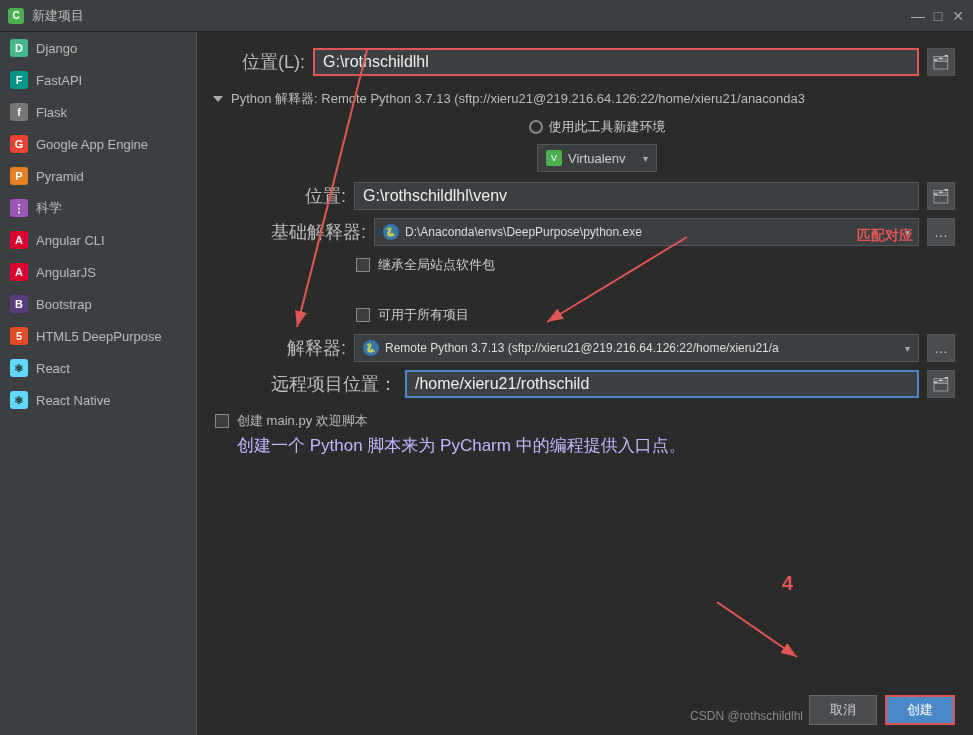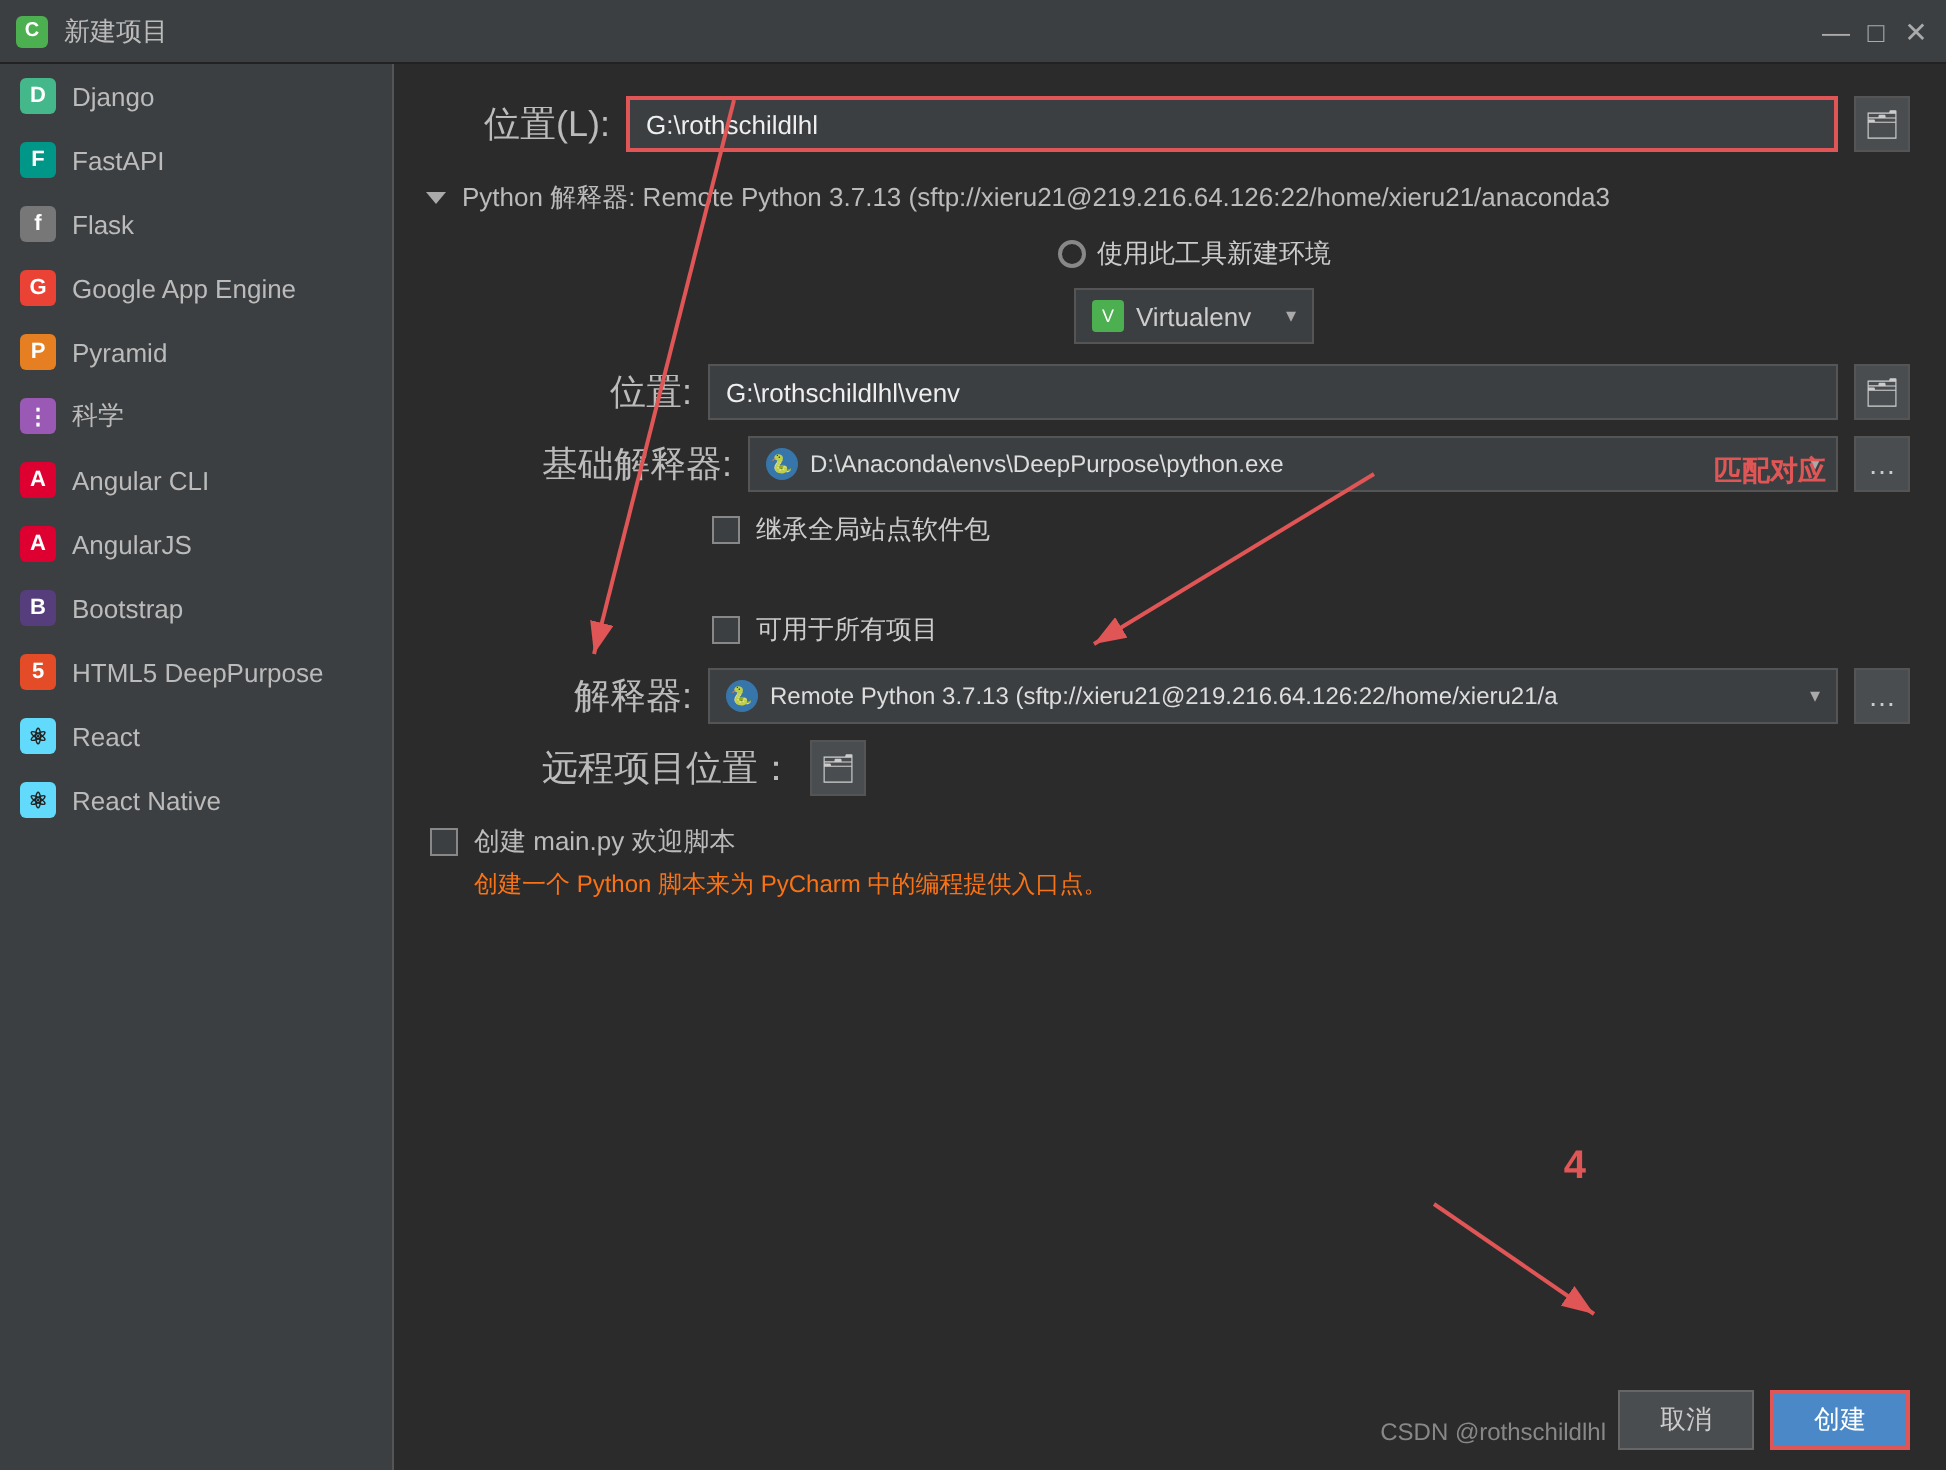--- a/index.html
+++ b/index.html
@@ -127,21 +127,21 @@
     }
     .form-label-sm {
       min-width: 75px;
     }
     .form-input {
       flex: 1;
       background: #3c3f41;
       border: 1px solid #555;
       color: #eee;
       padding: 4px 8px;
-      font-size: 13px;
+      font-size: 16px;
       outline: none;
       height: 28px;
     }
     .form-input.highlighted {
       border: 2px solid #e05555;
     }
     .form-input.blue-border {
       border: 2px solid #4a88c7;
     }
     .folder-btn {
@@ -469,31 +469,32 @@
           <div class="interpreter-dropdown">
             <div class="interp-icon">🐍</div>
             <span class="interp-text" id="interp-value">Remote Python 3.7.13 (sftp://xieru21@219.216.64.126:22/home/xieru21/a</span>
             <span class="chevron-down">▾</span>
           </div>
           <button class="folder-btn">…</button>
         </div>
 
         <div class="form-row" style="margin-bottom:14px;">
           <span class="form-label" style="min-width:100px;">远程项目位置：</span>
+          <input class="form-input blue-border" type="text" id="remote-location-input" value="/home/xieru21/rothschild" style="">
           <button class="folder-btn">🗂</button>
         </div>
       </div>
     </div>
 
     <div class="form-row" style="margin-top:6px; margin-bottom:4px;">
       <div class="checkbox" style="margin-left:0;"></div>
       <span style="color:#bbb;">创建 main.py 欢迎脚本</span>
     </div>
     <div style="margin-left:22px;">
-      <span style="color:#f97316; font-size:12px;">创建一个 Python 脚本来为 PyCharm 中的编程提供入口点。</span>
+      <span style="color:#c4b5fd; font-size:17px;">创建一个 Python 脚本来为 PyCharm 中的编程提供入口点。</span>
     </div>
 
     <div class="annotation-text" style="top: 195px; right: 60px;">
       <span>匹配对应</span>
     </div>
 
     <div class="num-annotation" style="bottom: 140px; right: 180px;">
       <span>4</span>
     </div>
 

